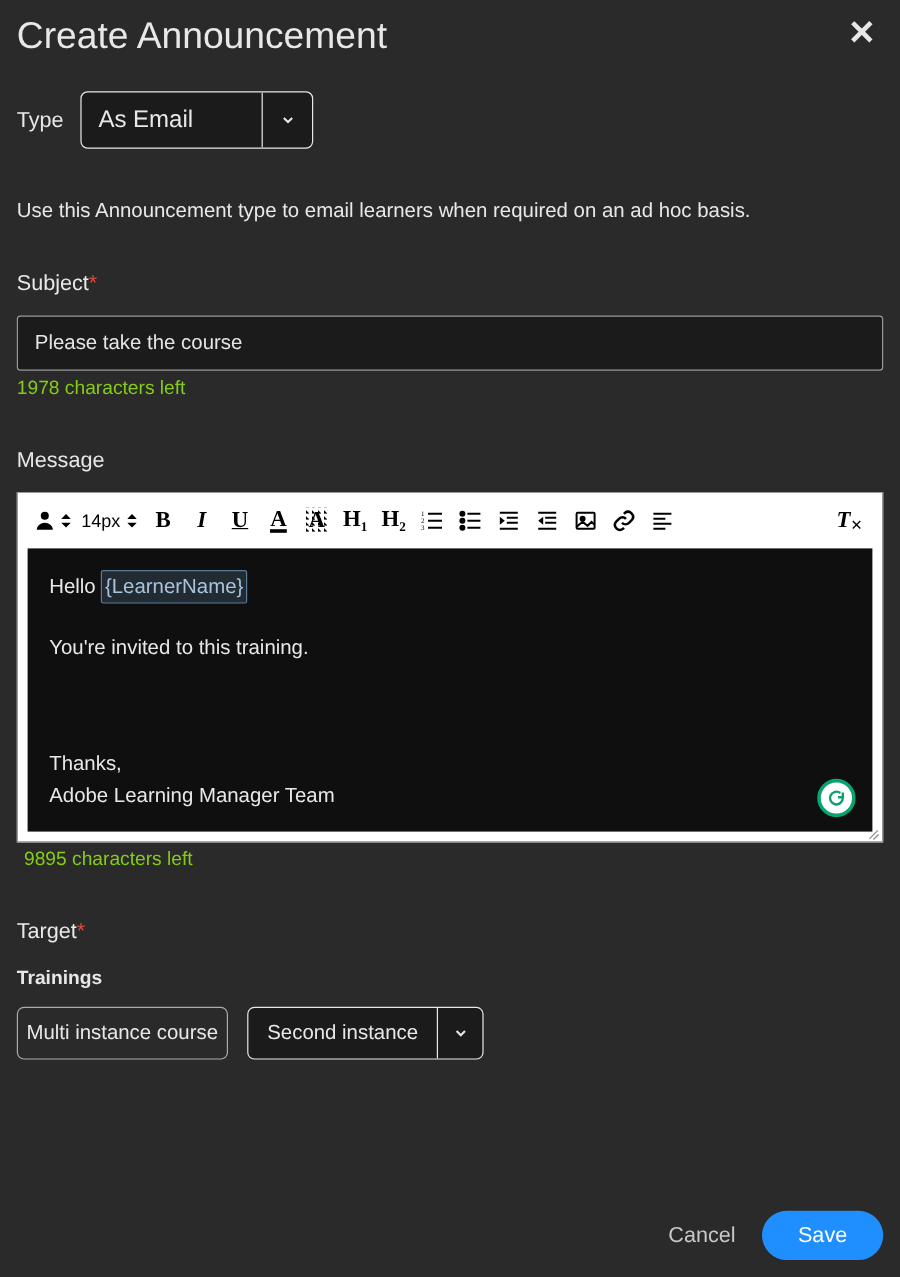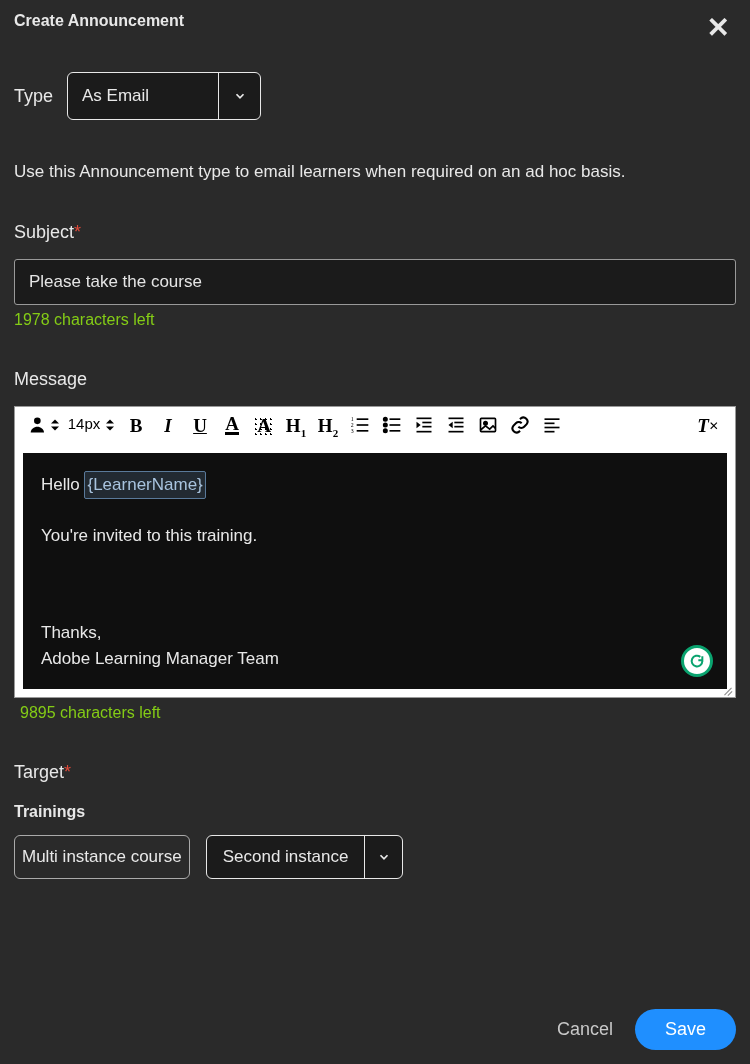--- a/index.html
+++ b/index.html
@@ -15,22 +15,22 @@
     padding: 12px 14px 14px 14px;
     height: 100%;
     position: relative;
   }
   .header {
     display: flex;
     justify-content: space-between;
     align-items: flex-start;
   }
   .title {
-    font-size: 16px;
-    font-weight: 700;
+    font-size: 31px;
+    font-weight: 400;
     color: #e8e8e8;
   }
   .close-btn {
     font-size: 28px;
     color: #e8e8e8;
     cursor: pointer;
     font-weight: bold;
     line-height: 1;
     padding: 2px 6px;
   }
@@ -51,21 +51,21 @@
     border: 1.5px solid #e8e8e8;
     border-radius: 6px;
     overflow: hidden;
     background: #1b1b1b;
     height: 48px;
   }
   .select-value {
     padding: 0 14px;
     display: flex;
     align-items: center;
-    font-size: 17px;
+    font-size: 20px;
     min-width: 150px;
   }
   .select-caret {
     border-left: 1.5px solid #e8e8e8;
     width: 42px;
     display: flex;
     align-items: center;
     justify-content: center;
   }
   .select-caret svg { width: 14px; height: 14px; }
@@ -100,21 +100,21 @@
     background: #fff;
     display: flex;
     align-items: center;
     gap: 6px;
     padding: 6px 14px;
     height: 46px;
     color: #000;
   }
   .tb-btn {
     display: flex;
-    align-items: flex-start;
+    align-items: center;
     justify-content: center;
     min-width: 26px;
     height: 30px;
     cursor: pointer;
     font-family: Georgia, serif;
   }
   .tb-btn.wide { min-width: 52px; font-family: inherit; font-size: 15px; }
   .tb-btn svg { width: 20px; height: 20px; }
   .tb-txt { font-size: 19px; font-weight: 600; }
   .editor-area {

